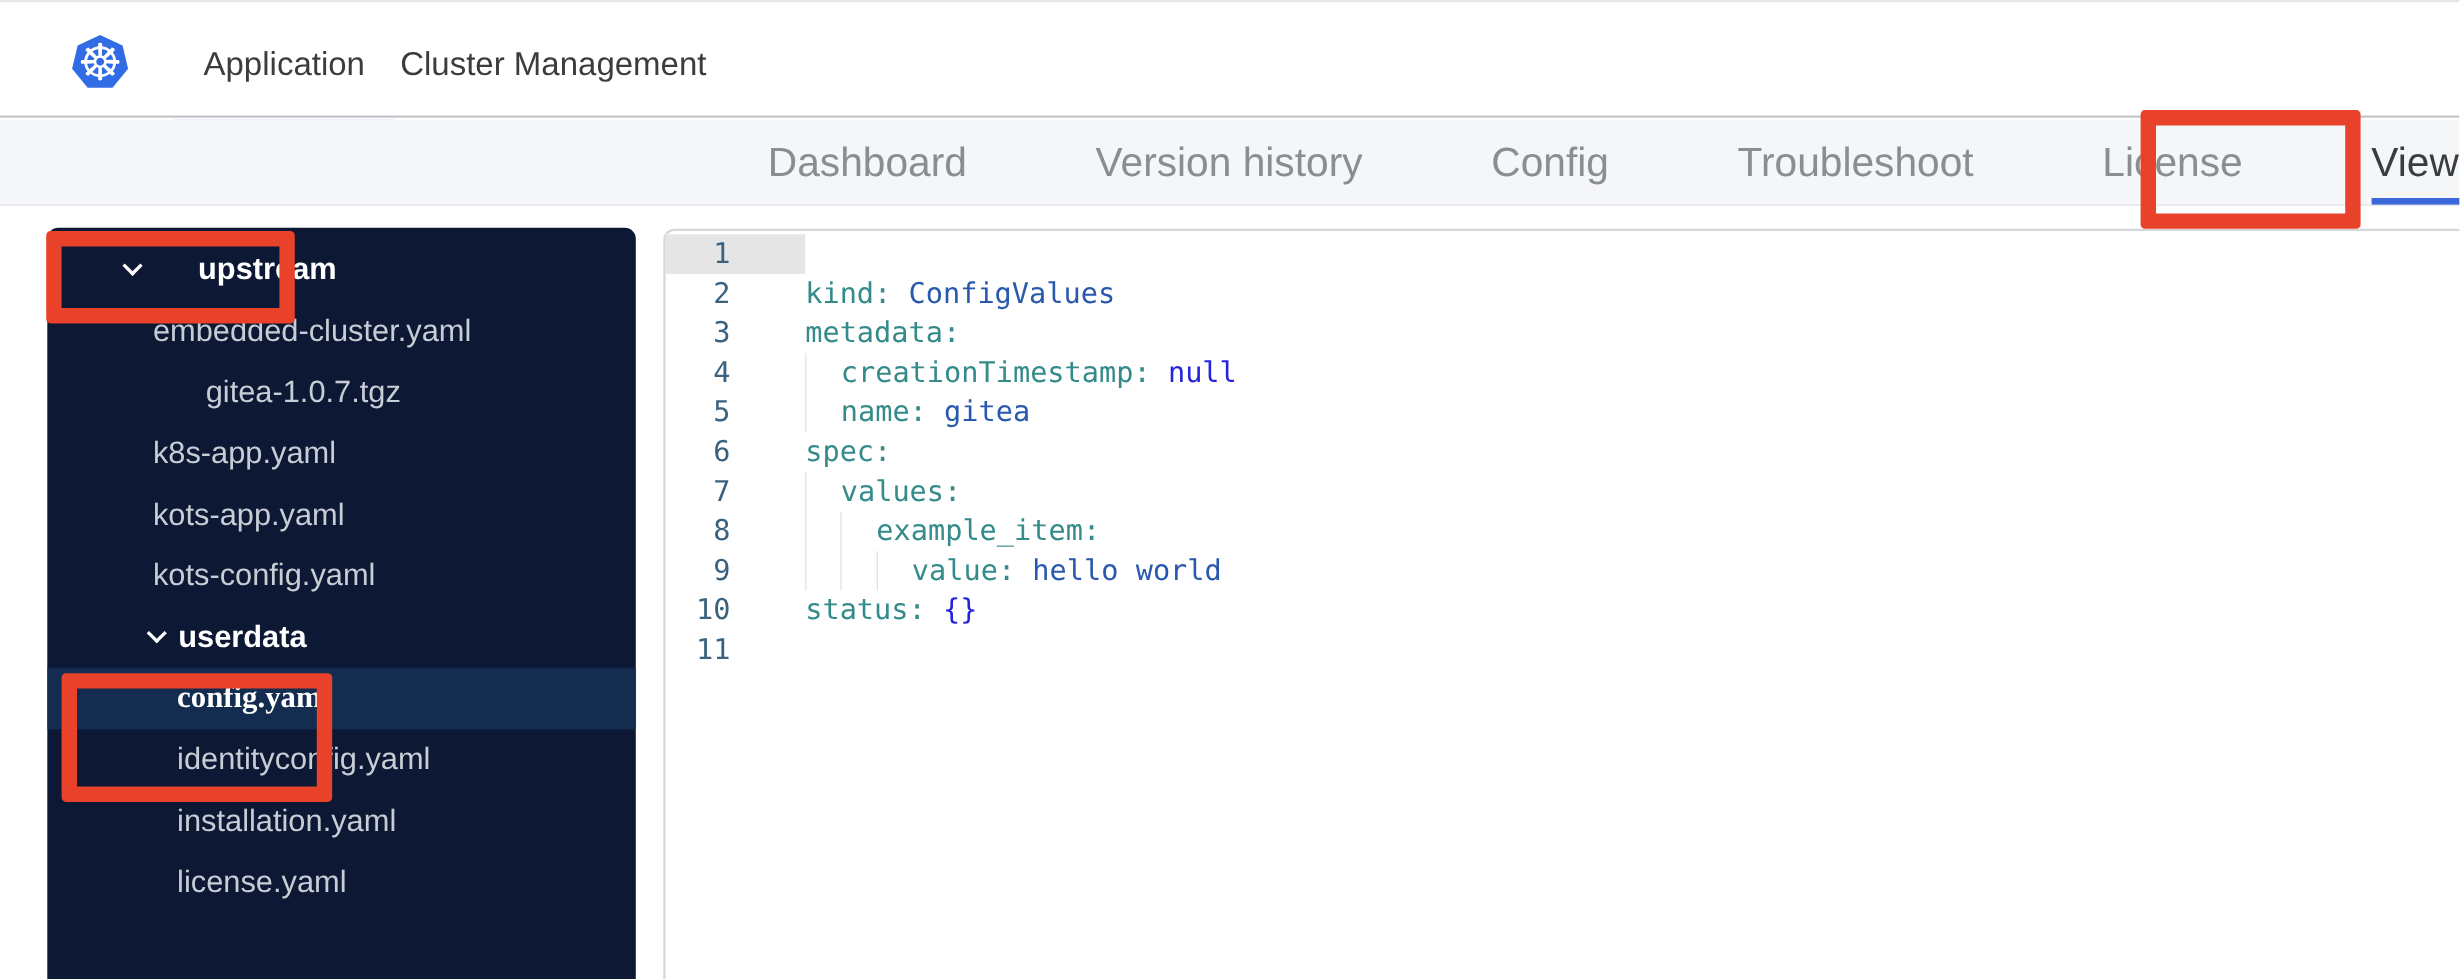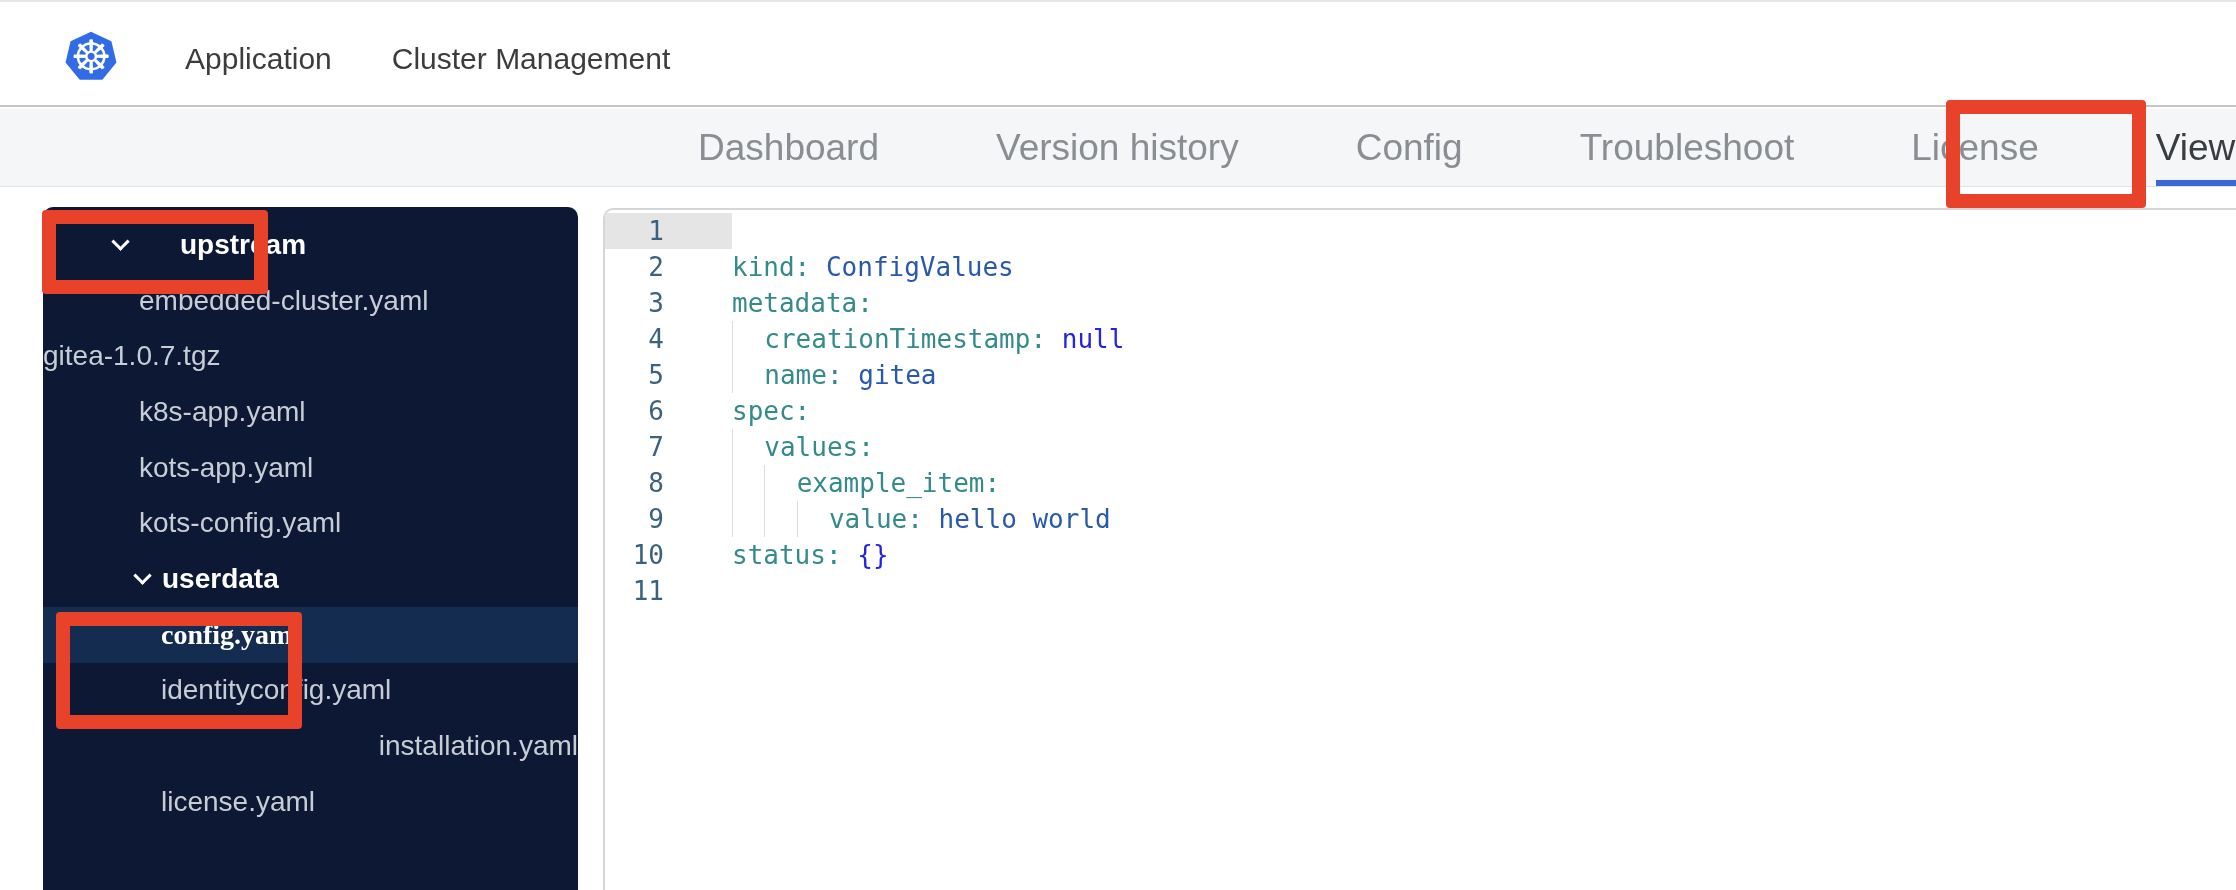--- a/index.html
+++ b/index.html
@@ -7,21 +7,21 @@
               font-family:"Liberation Sans", sans-serif; }
   #canvas { position:relative; width:2236px; height:890px; background:#fff; overflow:hidden; }
 
   
   #topbar { position:absolute; left:0; top:0; width:2236px; height:107px; background:#fff;
             border-top:2px solid #e4e5e6; border-bottom:2px solid #c3c5c7; }
   #logo { position:absolute; left:62px; top:27px; width:58px; height:56px; background:var(--k8s-blue);
           clip-path:polygon(50% 5%,85.2% 22%,93.9% 60%,69.5% 90.5%,30.5% 90.5%,6.1% 60%,14.8% 22%);
           display:flex; align-items:center; justify-content:center; }
   #logo .wheel { color:#fff; font-size:46px; line-height:1; font-family:"DejaVu Sans", sans-serif; }
-  #topbar-tabs { position:absolute; left:185px; top:0; height:113px; display:flex; gap:60px; }
+  #topbar-tabs { position:absolute; left:185px; top:0; height:113px; display:flex; gap:32px; }
   .top-tab { position:relative; height:100%; display:flex; align-items:center;
              font-size:30px; color:#3c3c3c; cursor:pointer; }
   .top-tab.active::after { content:""; position:absolute; left:-27px; right:-27px; bottom:1px;
              height:5px; background:var(--accent); }
 
   
   #navbar { position:absolute; left:0; top:109px; width:2236px; height:78px; background:#f5f6f8;
             border-bottom:1px solid #e0e2e5; display:flex; align-items:stretch;
             padding-left:698px; gap:117px; }
   .nav-item { position:relative; display:flex; align-items:center; font-size:37px;
@@ -86,21 +86,21 @@
     </div>
 
   <div id="sidebar">
       <div class="tree-row folder" style="padding-left: 71px; gap: 40px;">
         <span class="chev"></span>
         <span>upstream</span>
       </div>
       <div class="tree-row" style="padding-left: 96px;">
         <span>embedded-cluster.yaml</span>
       </div>
-      <div class="tree-row" style="">
+      <div class="tree-row" style="padding-left: 96px; margin-left: 48px;">
         <span>gitea-1.0.7.tgz</span>
       </div>
       <div class="tree-row" style="padding-left: 96px;">
         <span>k8s-app.yaml</span>
       </div>
       <div class="tree-row" style="padding-left: 96px;">
         <span>kots-app.yaml</span>
       </div>
       <div class="tree-row" style="padding-left: 96px;">
         <span>kots-config.yaml</span>
@@ -108,21 +108,21 @@
       <div class="tree-row folder" style="padding-left: 93px;">
         <span class="chev"></span>
         <span>userdata</span>
       </div>
       <div class="tree-row selected" style="padding-left: 118px; font-family: Liberation Serif, serif;">
         <span>config.yaml</span>
       </div>
       <div class="tree-row" style="padding-left: 118px;">
         <span>identityconfig.yaml</span>
       </div>
-      <div class="tree-row" style="padding-left: 94px; justify-content: flex-end;">
+      <div class="tree-row" style="padding-left: 118px;">
         <span>installation.yaml</span>
       </div>
       <div class="tree-row" style="padding-left: 118px;">
         <span>license.yaml</span>
       </div>
     </div>
 
   <div id="editor">
       <div class="code-line active"><span class="gutter">1</span></div>
       <div class="code-line"><span class="gutter">2</span><span class="line-text"><span class="tk-key">kind:</span><span> </span><span class="tk-val">ConfigValues</span></span></div>

